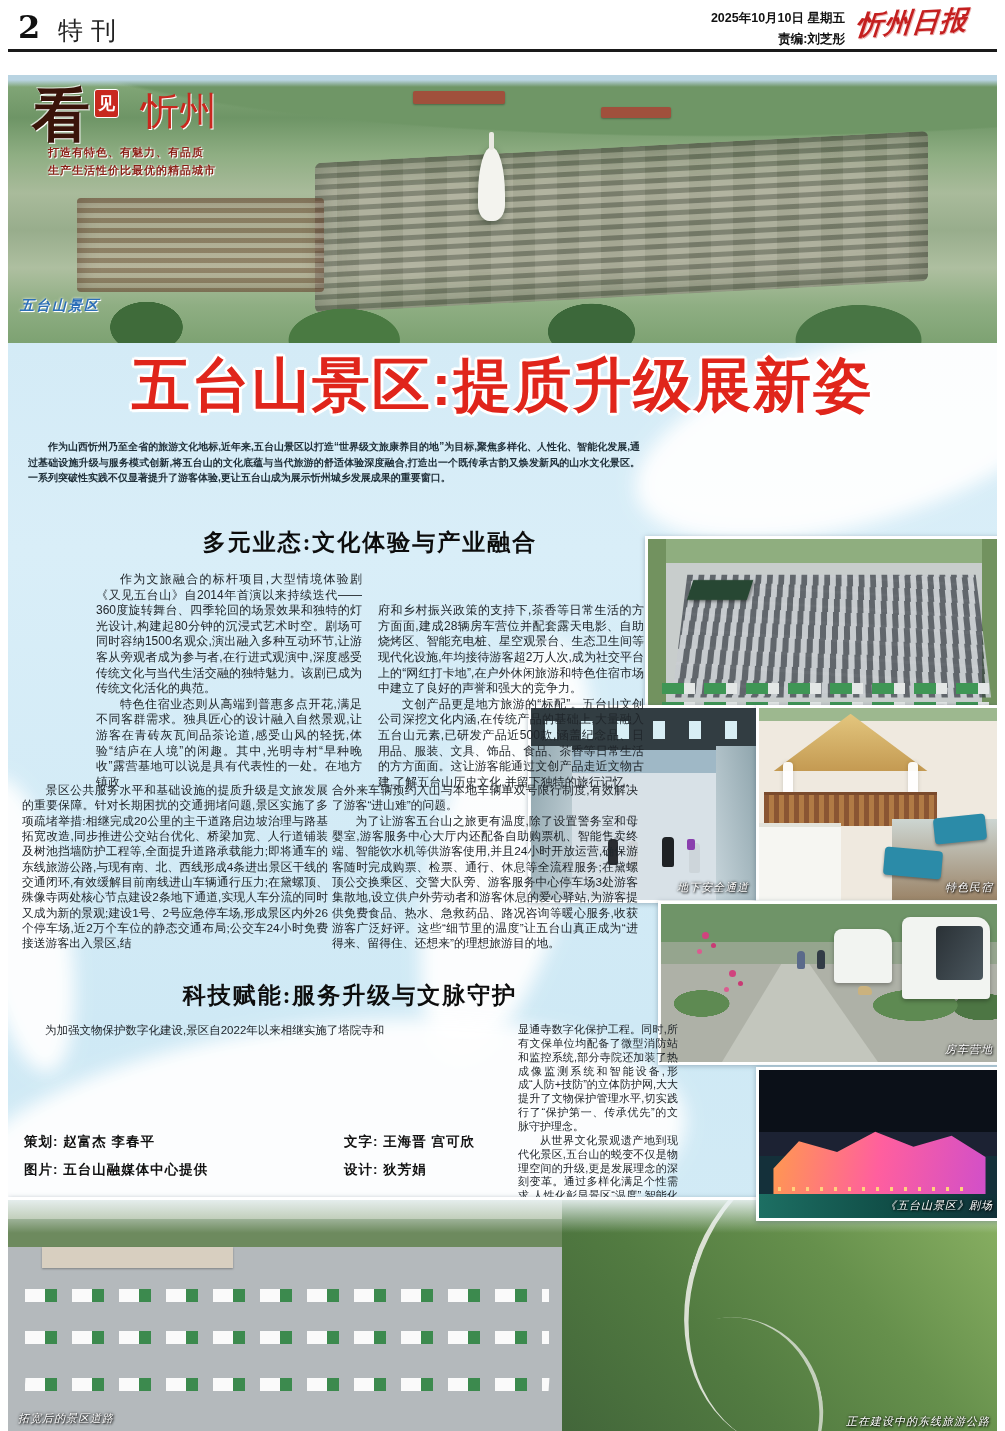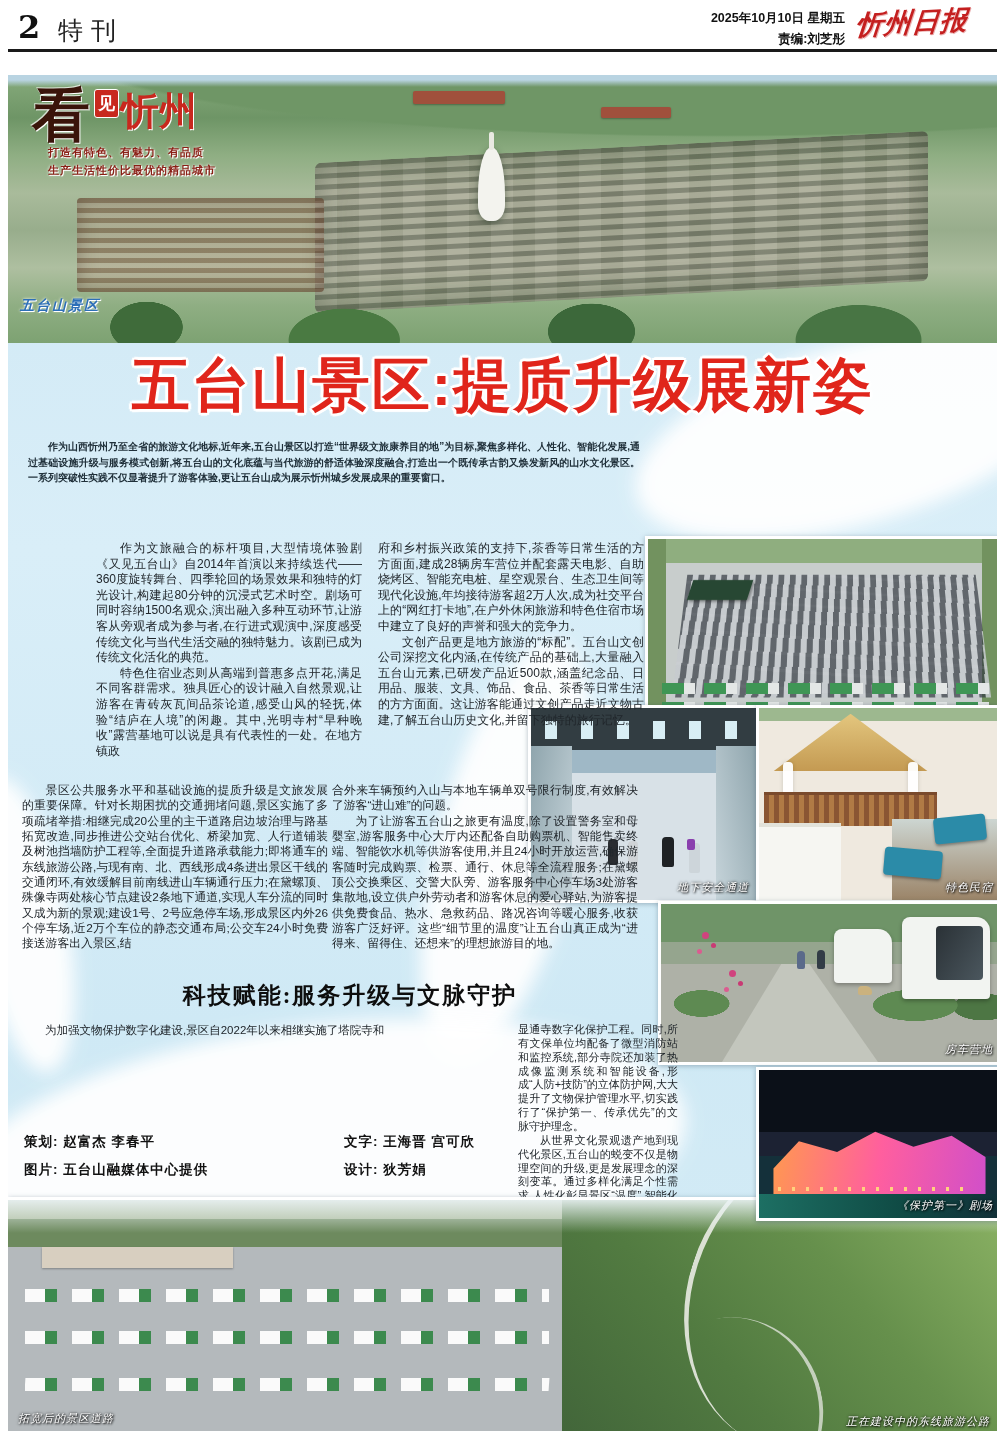--- a/index.html
+++ b/index.html
@@ -45,42 +45,42 @@
         radial-gradient(92px 52px at 34% 96%,#4a7a42 0 60%,rgba(0,0,0,0) 61%),
         radial-gradient(72px 46px at 59% 84%,#3c683a 0 60%,rgba(0,0,0,0) 61%),
         radial-gradient(104px 58px at 86% 96%,#487544 0 60%,rgba(0,0,0,0) 61%);}
   
   .logo{position:absolute;left:24px;top:12px;z-index:3;}
   .logo-row{display:flex;align-items:flex-start;}
   .logo .kan{font-size:58px;font-weight:900;line-height:.95;color:#3a140a;
       text-shadow:1px 1px 0 #fff,-1px -1px 0 rgba(255,255,255,.7);}
   .logo .jian{display:inline-block;margin:2px 2px 0 4px;background:#c8281e;color:#fff;font-size:17px;font-weight:bold;
       padding:2px 3px;border-radius:3px;border:1px solid #fff;}
-  .logo .xz{font-size:38px;font-weight:700;color:#c8281e;line-height:1.3;margin-left:0;
+  .logo .xz{font-size:38px;font-weight:400;color:#c8281e;line-height:1.3;margin-left:20px;
       text-shadow:1px 1px 0 #fff;}
   .logo .slogan{font-size:11px;font-weight:bold;color:#8a1f15;letter-spacing:1px;margin-top:3px;
       text-shadow:0 0 3px #fff,1px 1px 0 #fff;padding-left:16px;}
   .hero-cap{position:absolute;left:12px;bottom:28px;font-size:14px;font-style:italic;font-weight:bold;color:#2d6fb8;
       text-shadow:0 0 3px #fff,1px 1px 0 #fff;letter-spacing:2px;z-index:3;}
   
   .main-title{position:absolute;left:0;top:272px;width:100%;text-align:center;z-index:4;
       font-size:58px;font-weight:900;letter-spacing:2px;color:#e0251b;
       text-shadow:-2px -2px 0 #fff,2px -2px 0 #fff,-2px 2px 0 #fff,2px 2px 0 #fff,0 3px 1px #fff,3px 0 1px #fff,-3px 0 1px #fff,0 -3px 1px #fff;}
   
   .intro{position:absolute;left:20px;top:364px;width:612px;z-index:4;font-size:10px;line-height:1.55;
       font-weight:bold;color:#20303a;text-align:justify;text-indent:2em;}
   .sec{position:absolute;z-index:4;}
   .sec h2{margin:0;text-align:center;font-size:23px;font-weight:900;color:#0d0d0d;letter-spacing:2px;
       font-family:"Liberation Serif","DejaVu Serif",serif;}
   .cols{display:flex;}
   .cols .col{font-size:12px;line-height:1.3;text-align:justify;color:#20262b;}
   .cols p{margin:0;text-indent:2em;}
   .no-first-indent p:first-child{text-indent:0;}
   .sec1{left:88px;top:452px;width:548px;}
-  .sec1 .cols{margin-top:14px;}
+  .sec1 .cols{margin-top:14px;align-items:flex-end;}
   .sec1 .col{width:266px;} .sec1 .col+.col{margin-left:16px;}
   .sec2{left:14px;top:695px;width:624px;}
   .sec2 .cols{margin-top:13px;}
   .sec2 .col{width:306px;font-size:11.8px;} .sec2 .col+.col{margin-left:4px;}
   .sec3{left:14px;top:905px;width:656px;}
   .sec3 .cols{margin-top:12px;}
   .sec3 .colA{width:486px;font-size:11.5px;line-height:1.26;}
   .sec3 .colB{width:160px;margin-left:10px;font-size:11px;line-height:1.26;}
   
   .credits{position:absolute;left:16px;top:1058px;z-index:5;display:grid;grid-template-columns:320px auto;
@@ -217,20 +217,21 @@
         <div class="slogan">生产生活性价比最优的精品城市</div>
       </div>
       <div class="hero-cap">五台山景区</div>
     </div>
 
     <div class="main-title">五台山景区:提质升级展新姿</div>
 
     <div class="intro">作为山西忻州乃至全省的旅游文化地标,近年来,五台山景区以打造“世界级文旅康养目的地”为目标,聚焦多样化、人性化、智能化发展,通过基础设施升级与服务模式创新,将五台山的文化底蕴与当代旅游的舒适体验深度融合,打造出一个既传承古韵又焕发新风的山水文化景区。一系列突破性实践不仅显著提升了游客体验,更让五台山成为展示忻州城乡发展成果的重要窗口。</div>
 
     <div class="sec sec1">
+      <h2>多元业态:文化体验与产业融合</h2>
       <div class="cols">
         <div class="col">
             <p>作为文旅融合的标杆项目,大型情境体验剧《又见五台山》自2014年首演以来持续迭代——360度旋转舞台、四季轮回的场景效果和独特的灯光设计,构建起80分钟的沉浸式艺术时空。剧场可同时容纳1500名观众,演出融入多种互动环节,让游客从旁观者成为参与者,在行进式观演中,深度感受传统文化与当代生活交融的独特魅力。该剧已成为传统文化活化的典范。</p>
             <p>特色住宿业态则从高端到普惠多点开花,满足不同客群需求。独具匠心的设计融入自然景观,让游客在青砖灰瓦间品茶论道,感受山风的轻抚,体验“结庐在人境”的闲趣。其中,光明寺村“早种晚收”露营基地可以说是具有代表性的一处。在地方镇政</p>
           </div>
         <div class="col no-first-indent">
             <p>府和乡村振兴政策的支持下,茶香等日常生活的方方面面,建成28辆房车营位并配套露天电影、自助烧烤区、智能充电桩、星空观景台、生态卫生间等现代化设施,年均接待游客超2万人次,成为社交平台上的“网红打卡地”,在户外休闲旅游和特色住宿市场中建立了良好的声誉和强大的竞争力。</p>
             <p>文创产品更是地方旅游的“标配”。五台山文创公司深挖文化内涵,在传统产品的基础上,大量融入五台山元素,已研发产品近500款,涵盖纪念品、日用品、服装、文具、饰品、食品、茶香等日常生活的方方面面。这让游客能通过文创产品走近文物古建,了解五台山历史文化,并留下独特的旅行记忆。</p>
           </div>
       </div>
@@ -311,21 +312,21 @@
       <span>策划: 赵富杰  李春平</span>
       <span>文字: 王海晋  宫可欣</span>
       <span>图片: 五台山融媒体中心提供</span>
       <span>设计: 狄芳娟</span>
     </div>
 
     <div class="photo ph-theater">
       <div class="th-glow"></div>
       <div class="th-dots"></div>
       <div class="th-ground"></div>
-      <div class="cap">《保护第一》剧场</div>
+      <div class="cap">《五台山景区》剧场</div>
     </div>
 
     <div class="photo ph-bottom">
       <div class="bp-left">
         <div class="bp-terminal"></div>
         <div class="bp-row bp-r1"></div>
         <div class="bp-row bp-r2"></div>
         <div class="bp-row bp-r3"></div>
       </div>
       <div class="bp-right">

